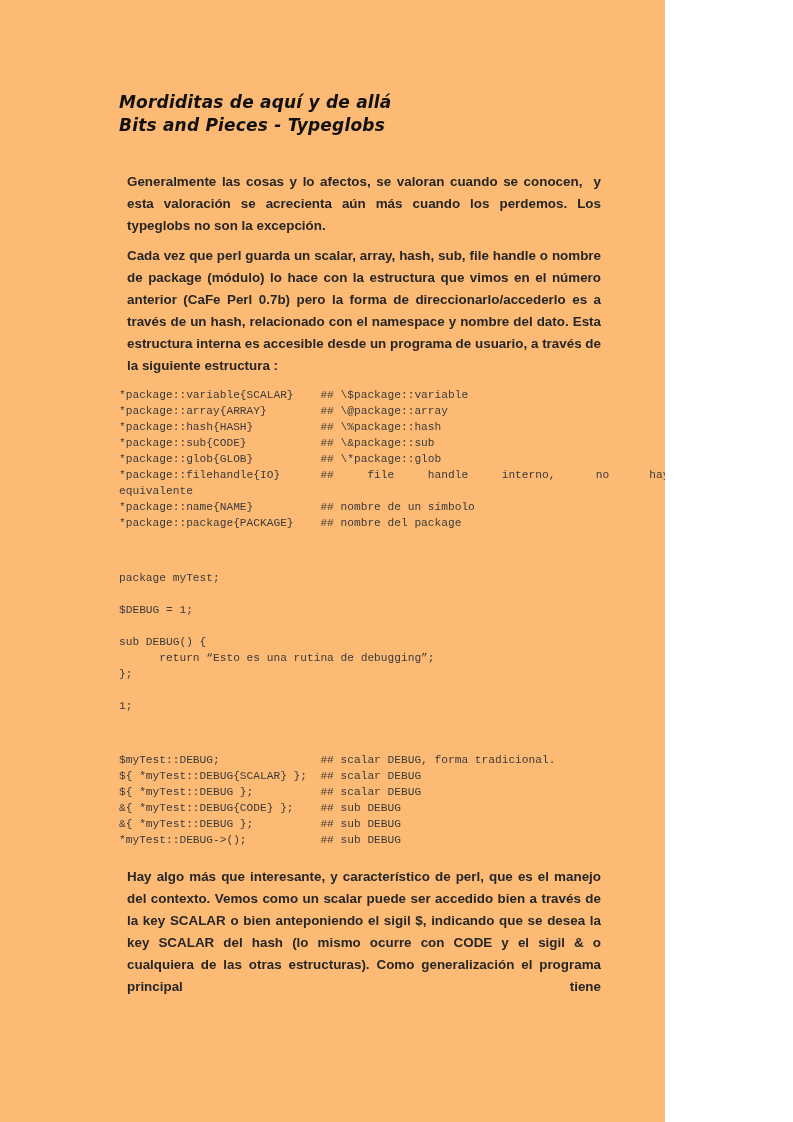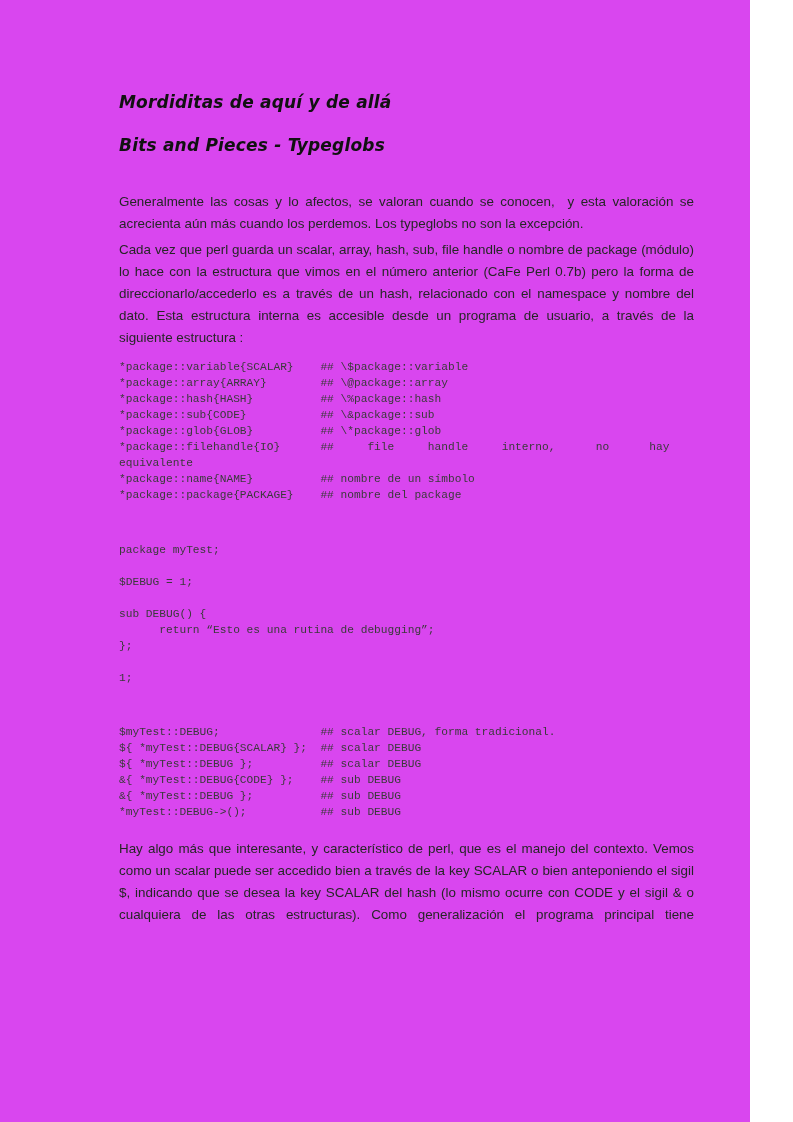--- a/index.html
+++ b/index.html
@@ -2,48 +2,48 @@
 <html><head>
 <meta charset="utf-8">
 <style>
   html, body {
     margin: 0;
     padding: 0;
     background: #ffffff;
   }
   .page {
     position: relative;
-    width: 750px;
+    width: 665px;
     height: 1122px;
-    background: #d946ef;
+    background: #fdba74;
     box-sizing: border-box;
     padding: 91px 56px 0 119px;
     overflow: hidden;
   }
   .doc-title,
   .doc-subtitle {
     font-family: "DejaVu Sans", sans-serif;
     font-style: italic;
     font-weight: 700;
     font-size: 17px;
     line-height: 23px;
     color: #111111;
     margin: 0;
     letter-spacing: 0.2px;
   }
   .doc-subtitle {
-    margin-top: 20px;
   }
   .para {
     font-family: "Liberation Sans", sans-serif;
     font-size: 13.4px;
     line-height: 22px;
     color: #262626;
     text-align: justify;
-    margin: 0;
+    margin: 8px;
+    font-weight: bold;
   }
   .para-intro      { margin-top: 34px; }
   .para-yendo      { margin-top: 26px; }
   .para-cadavez    { margin-top: 4px;  }
   .para-noten      { margin-top: 16px; }
   .para-deforma    { margin-top: 6px;  }
   .para-acceso     { margin-top: 27px; }
   .para-contexto   { margin-top: 18px; text-align-last: justify; }
   .code {
     font-family: "Liberation Mono", monospace;

